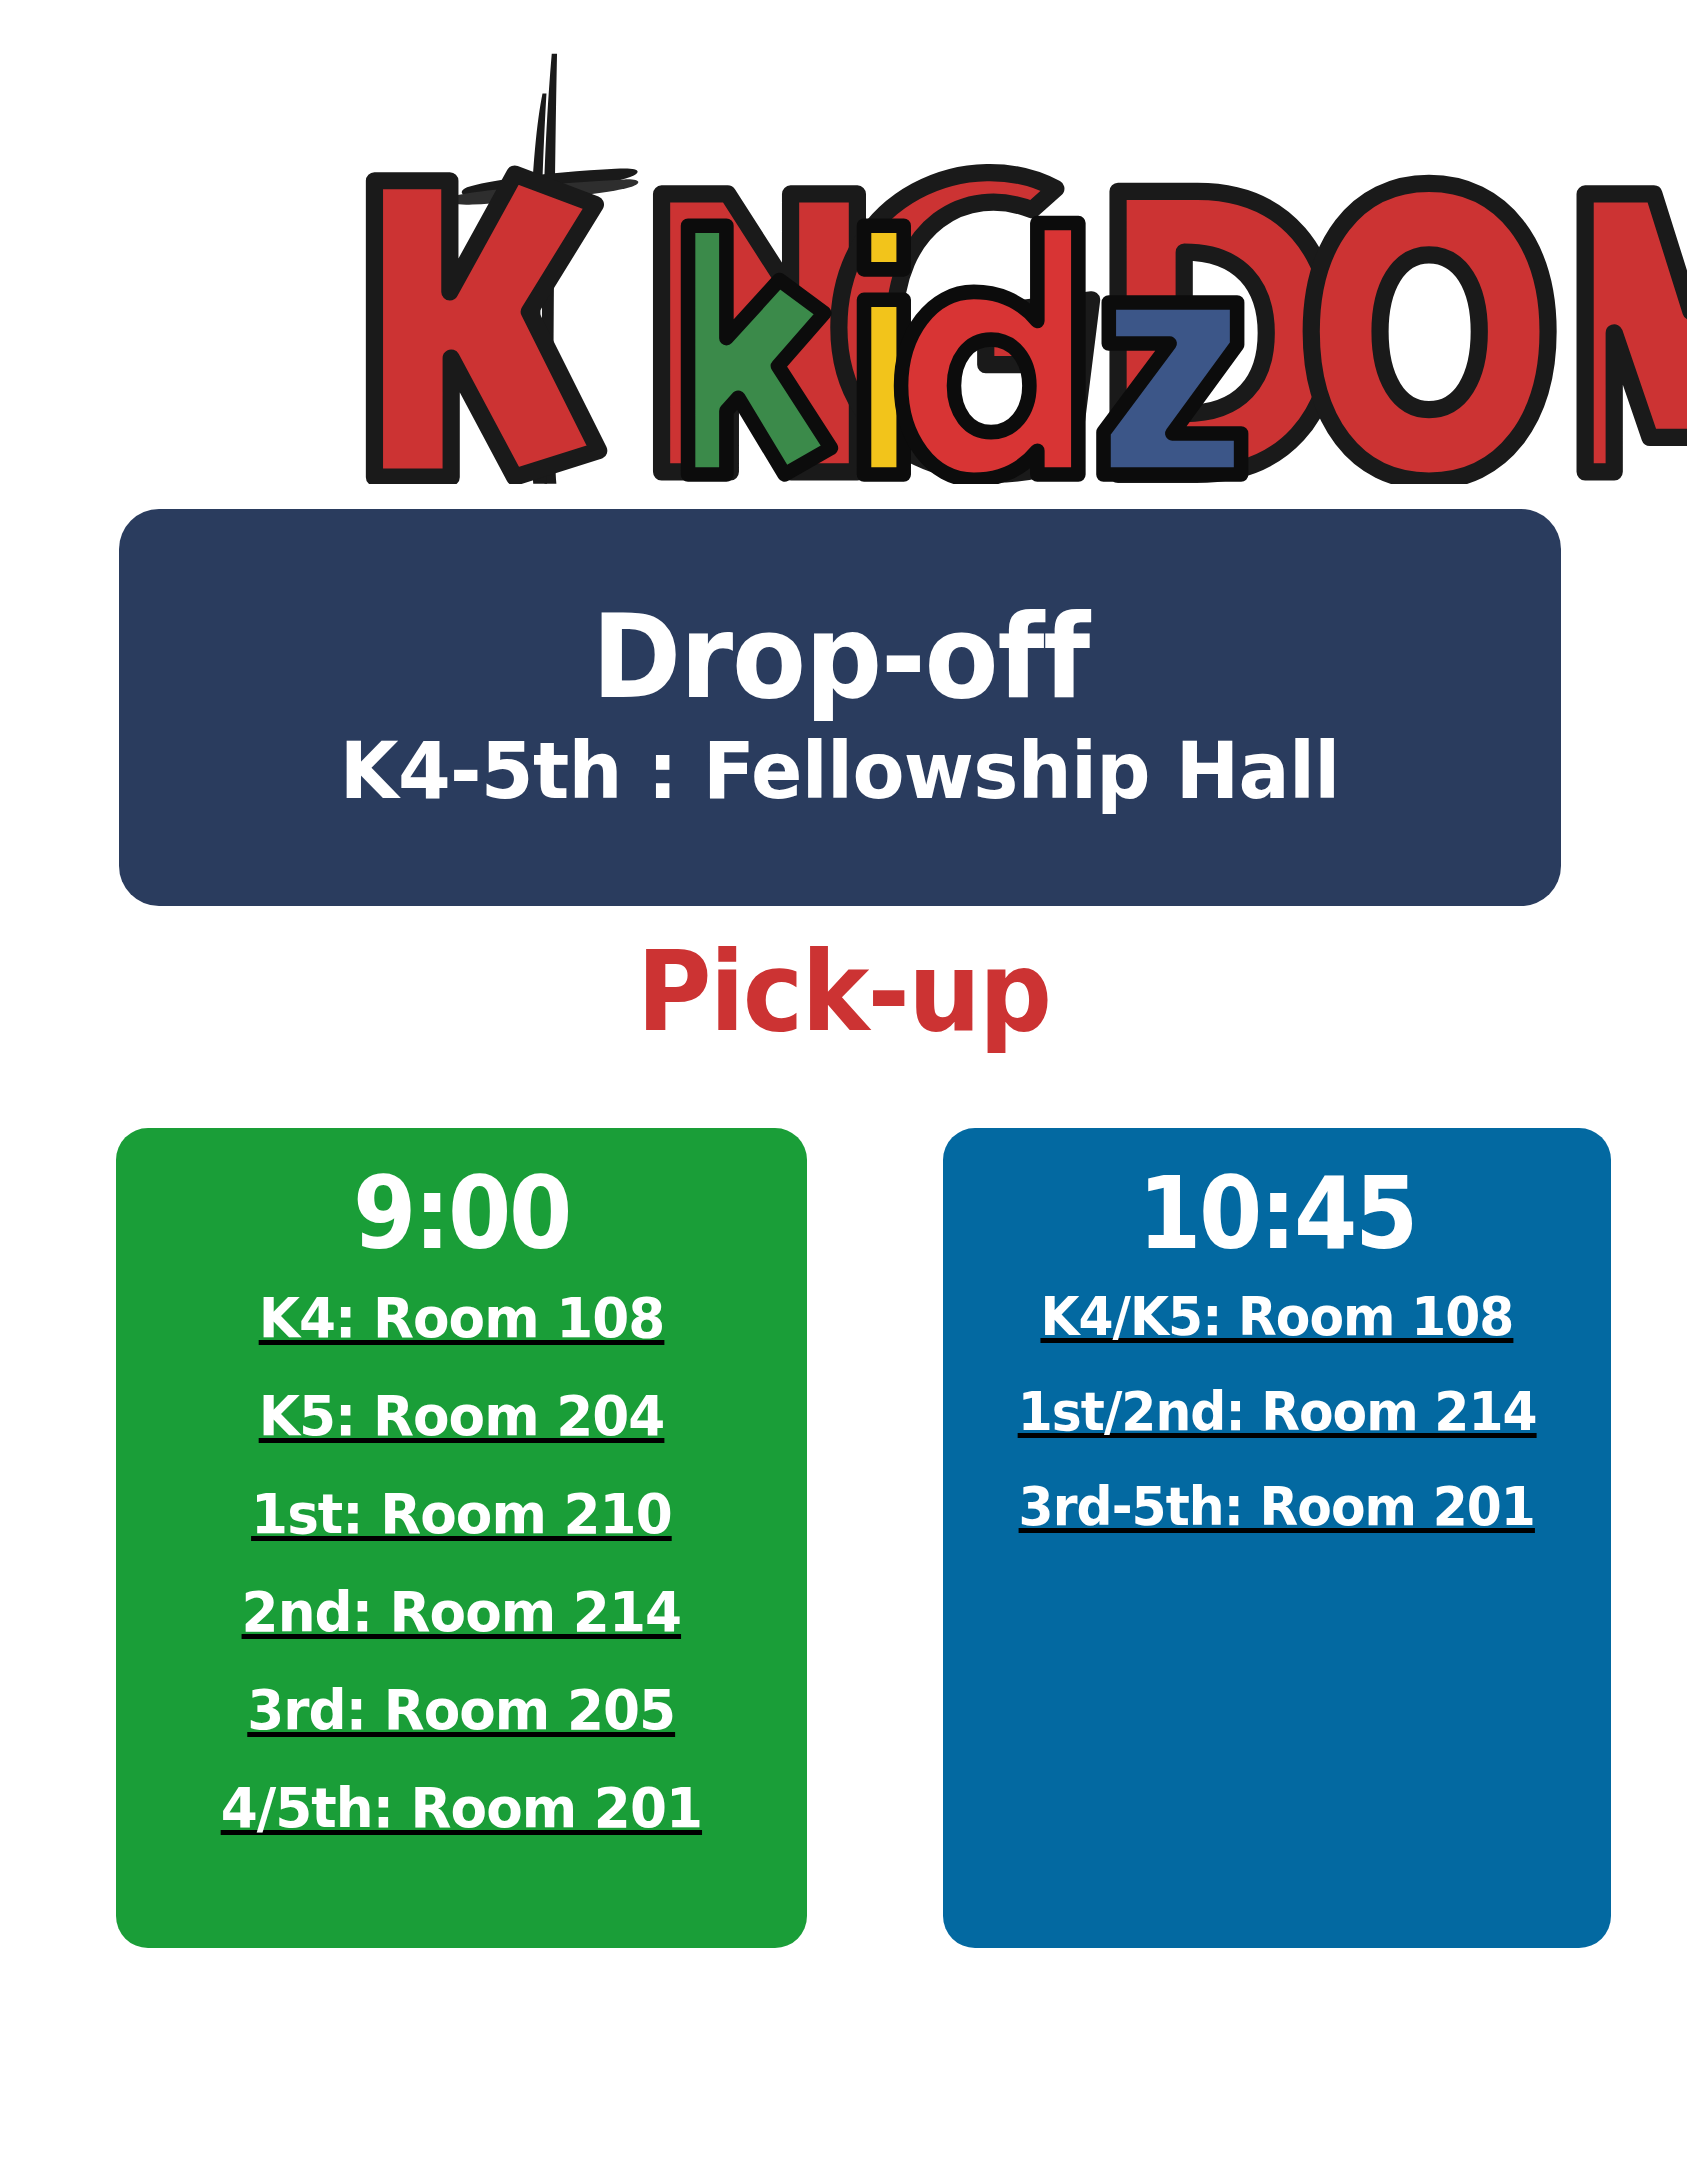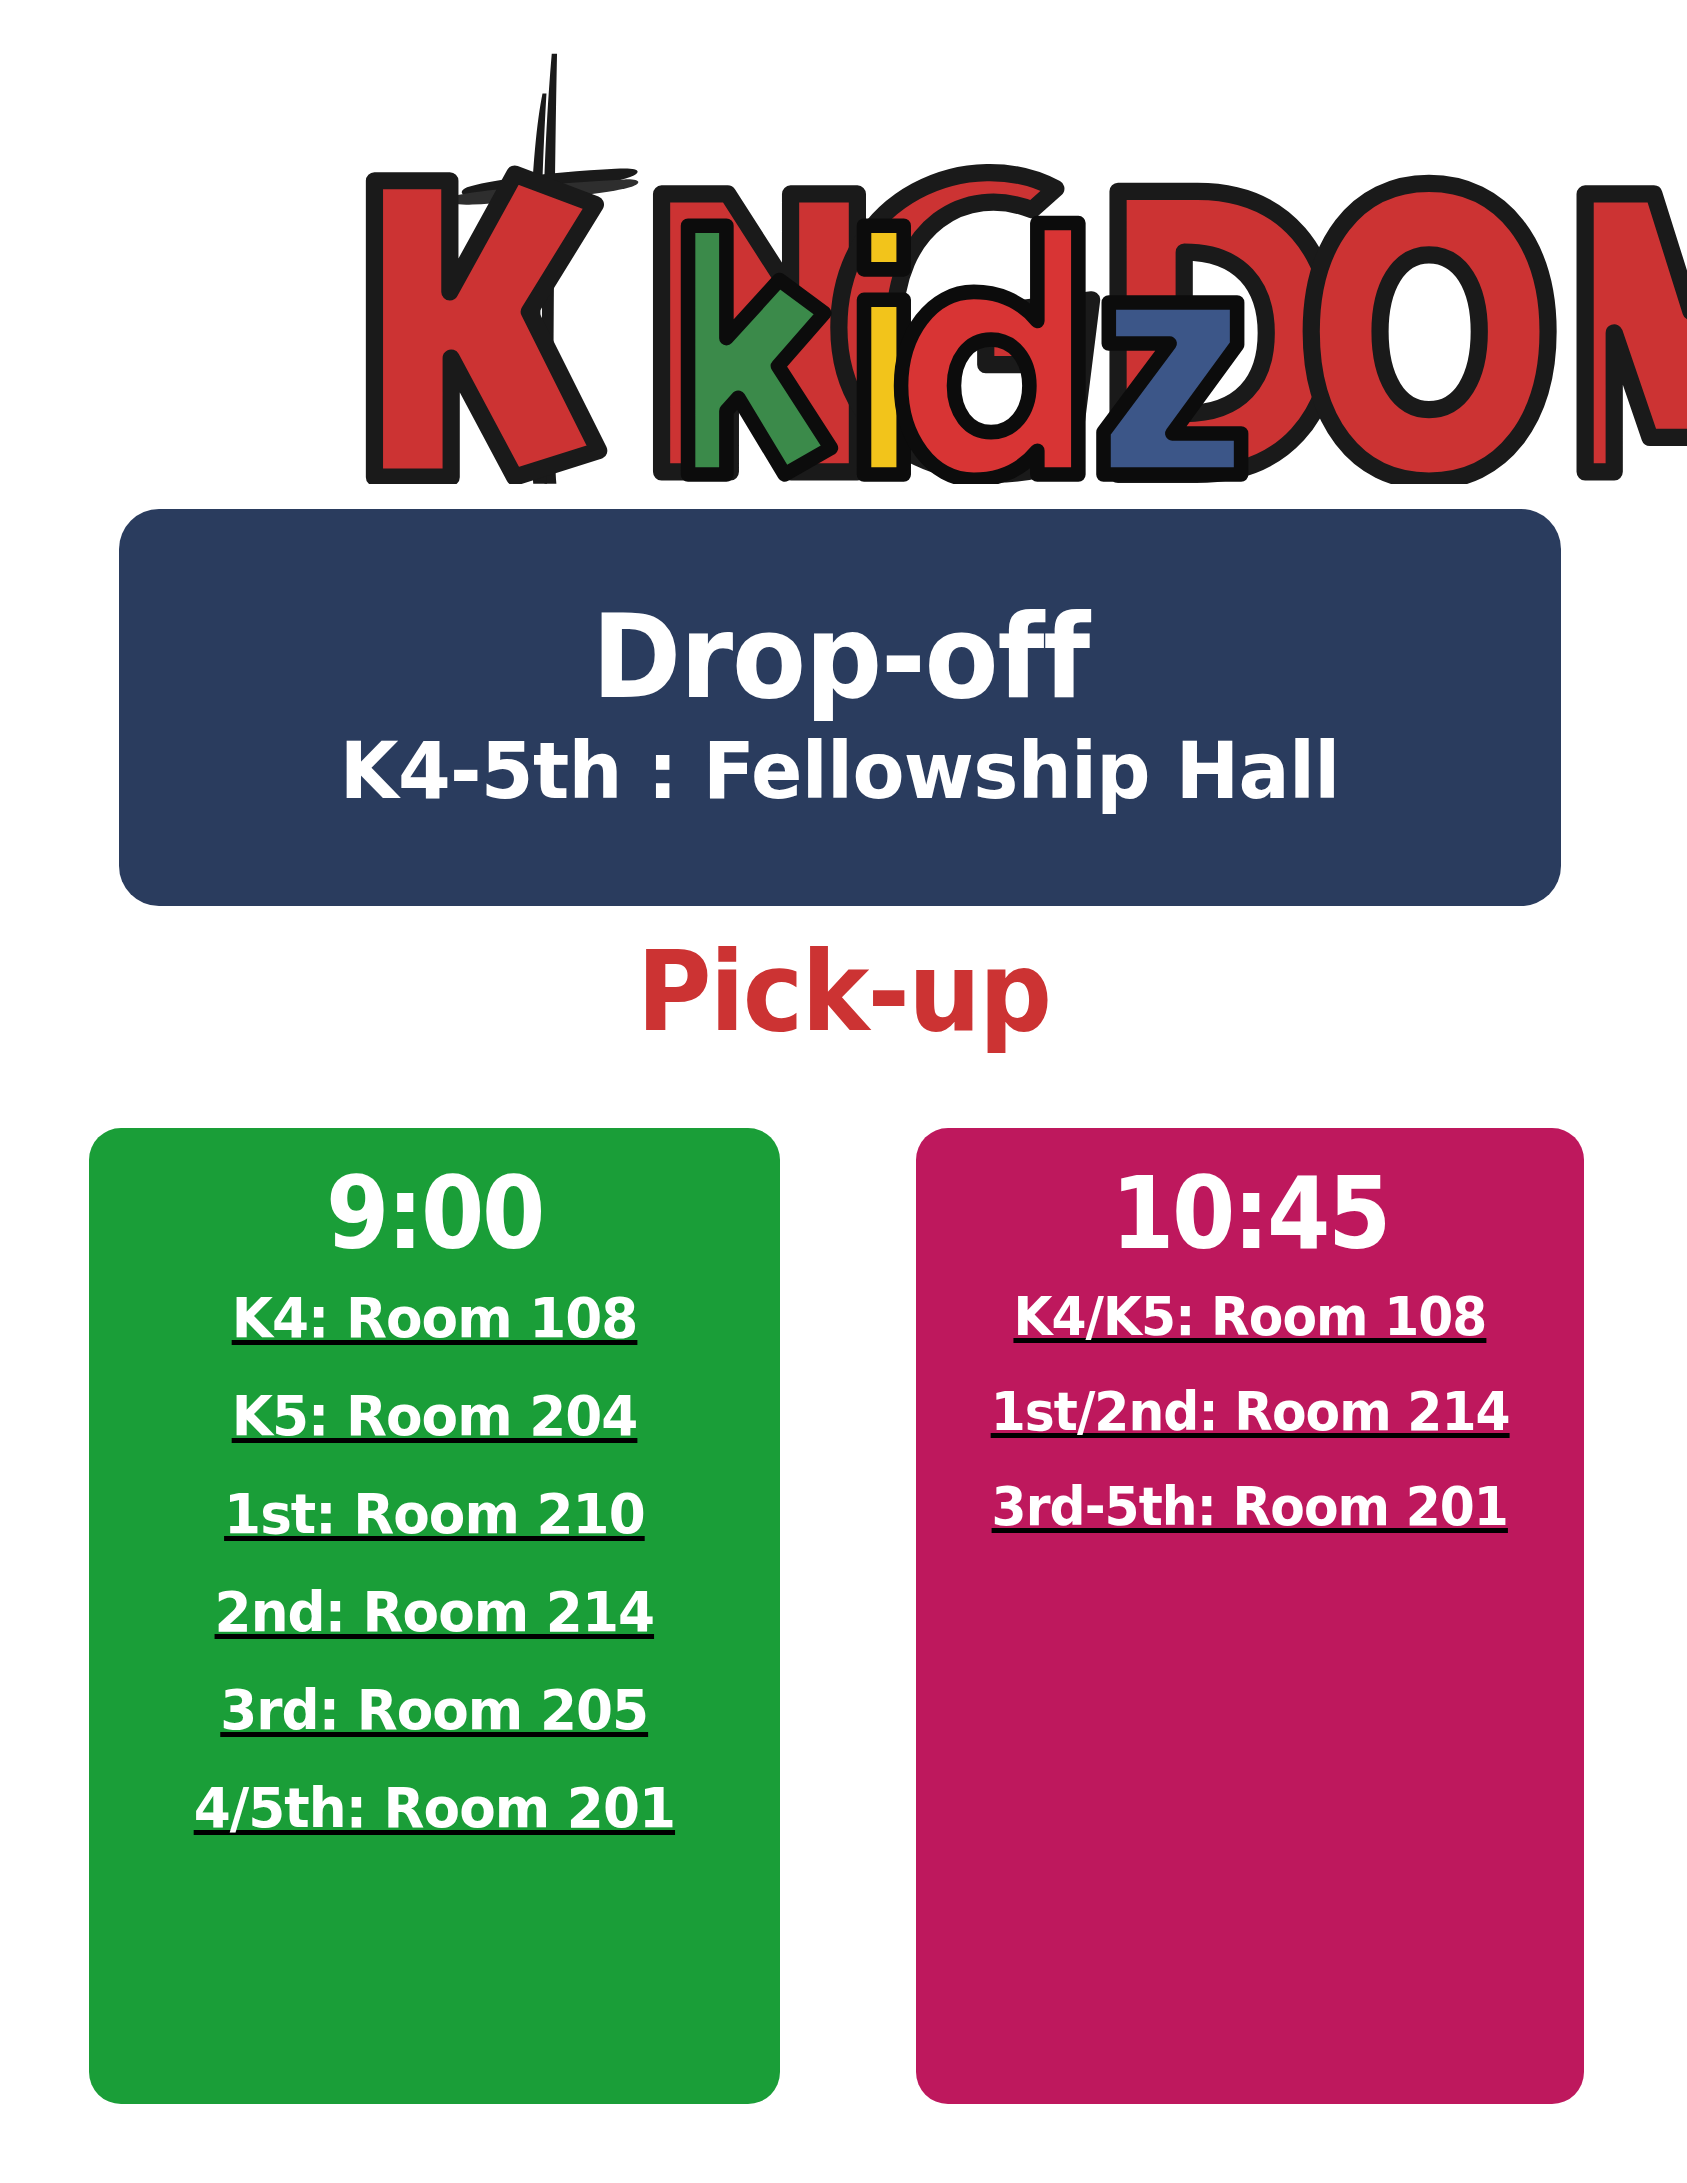--- a/index.html
+++ b/index.html
@@ -77,36 +77,37 @@
     line-height: 1;
     letter-spacing: -2px;
     transform: scaleX(0.92);
     z-index: 5;
   }
 
   
   .session-card {
     position: absolute;
     top: 1128px;
-    height: 976px;
+    height: 820px;
     border-radius: 32px;
     box-sizing: border-box;
     padding: 36px 12px 12px 12px;
     text-align: center;
     z-index: 1;
+    margin-left: 27px;
   }
   #card-morning {
     left: 89px;
     width: 691px;
     background: #1A9E38;
   }
   #card-late {
     left: 916px;
     width: 668px;
-    background: #be185d;
+    background: #0369a1;
   }
   .card-time {
     color: #ffffff;
     font-family: "DejaVu Sans", sans-serif;
     font-weight: bold;
     font-size: 99px;
     line-height: 1;
     letter-spacing: -2.6px;
     transform: scaleX(0.92);
     margin-bottom: 26.5px;

